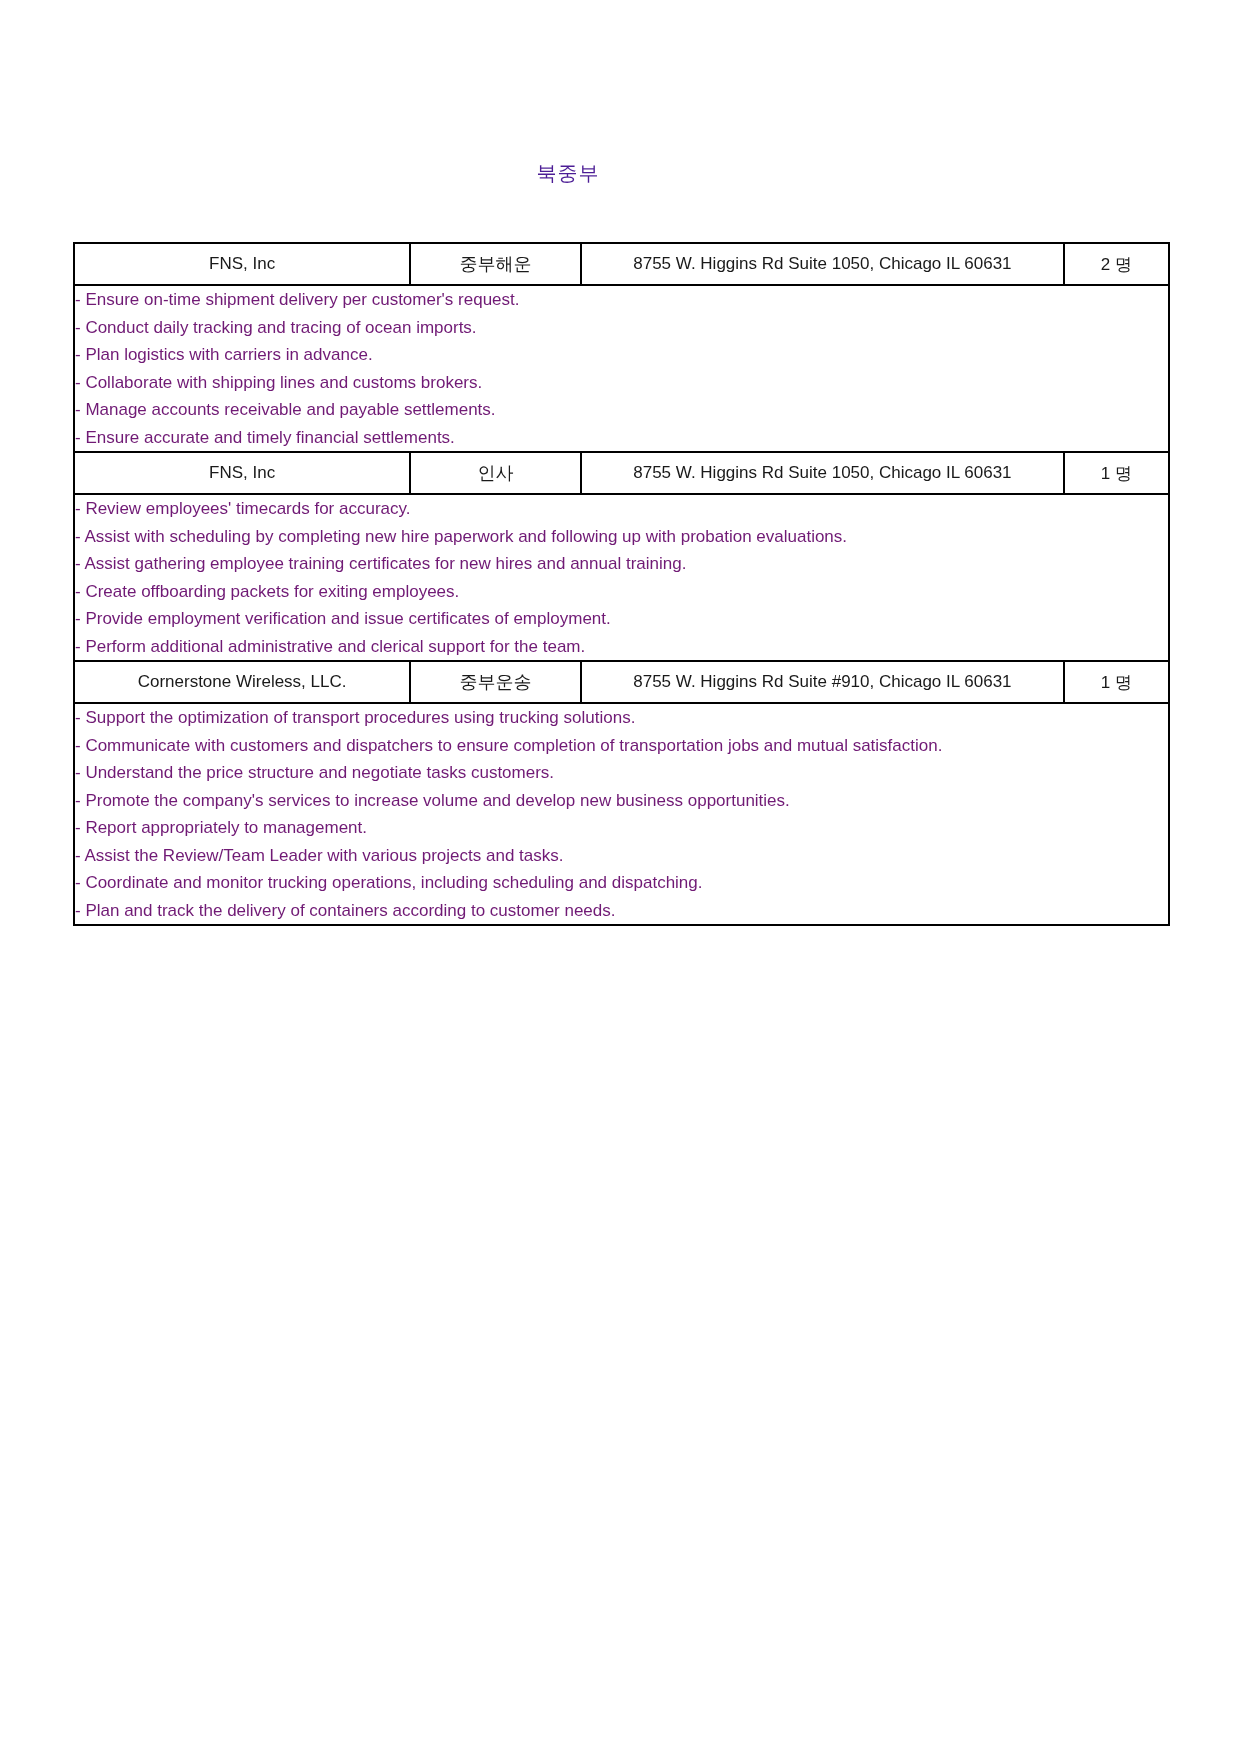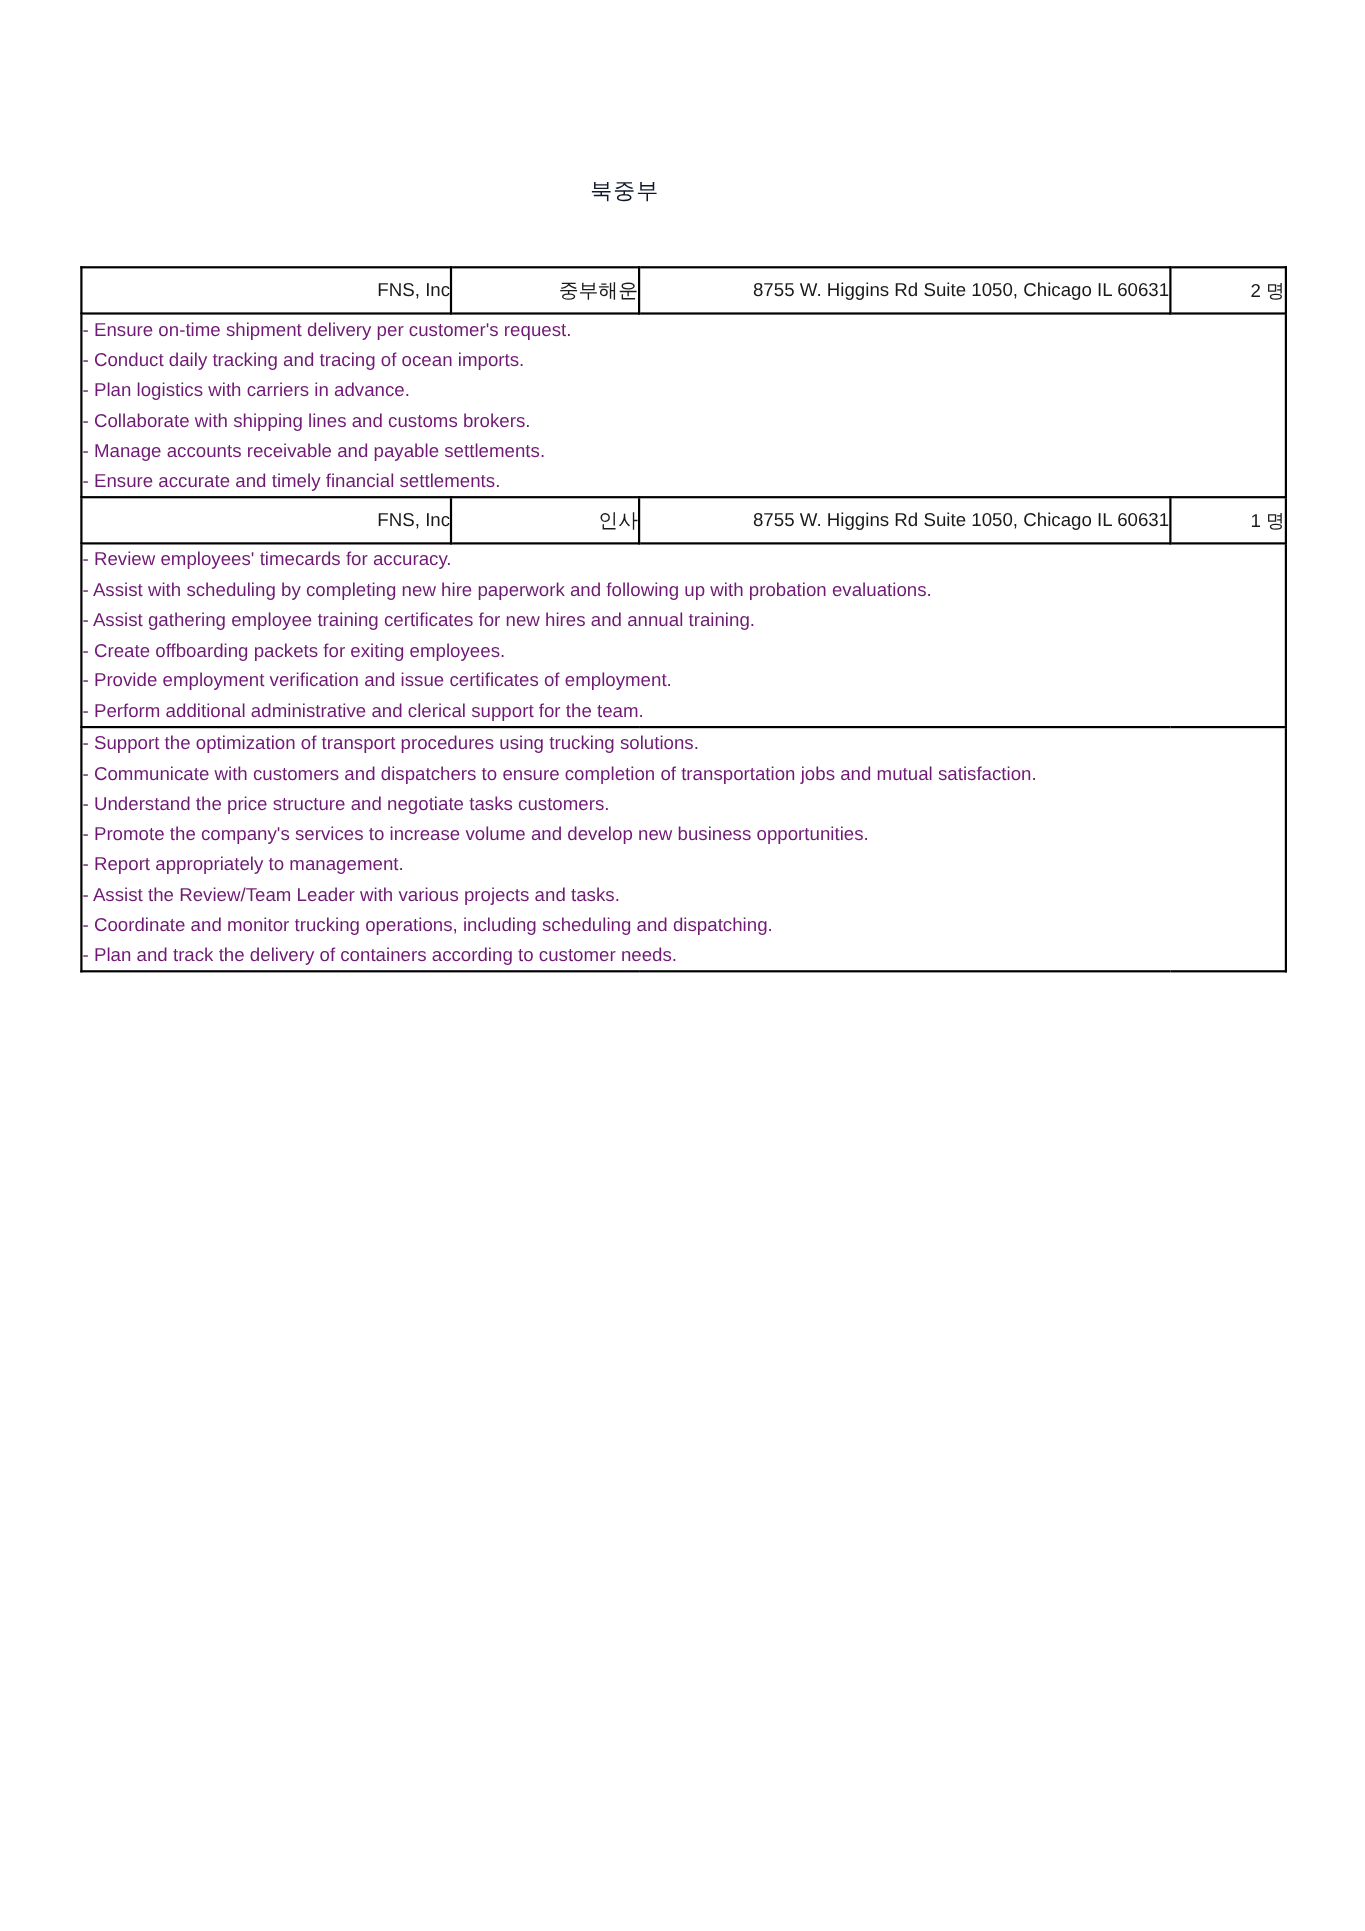--- a/index.html
+++ b/index.html
@@ -16,42 +16,42 @@
   }
   .doc-title {
     position: absolute;
     top: 160px;
     left: 73px;
     width: 990px;
     text-align: center;
     font-size: 20px;
     font-weight: 500;
     letter-spacing: 1px;
-    color: #0f172a;
+    color: #4c1d95;
   }
   table.jobs-table {
     position: absolute;
     top: 242px;
     left: 73px;
     width: 1097px;
     border-collapse: collapse;
     table-layout: fixed;
   }
   table.jobs-table td {
     border: 2px solid #000000;
     padding: 0;
   }
   col.c-company { width: 30.7%; }
   col.c-dept    { width: 15.6%; }
   col.c-address { width: 44.1%; }
   col.c-count   { width: 9.6%;  }
 
   tr.header-row td {
     height: 40px;
-    text-align: right;
+    text-align: center;
     vertical-align: middle;
     font-size: 17px;
     color: #1a1a1a;
     white-space: nowrap;
     overflow: hidden;
   }
   tr.header-row td.dept {
     font-size: 18px;
   }
   td.duties-cell {
@@ -106,20 +106,26 @@
       <td colspan="4" class="duties-cell">
         <div class="duty">- Review employees' timecards for accuracy.</div>
         <div class="duty">- Assist with scheduling by completing new hire paperwork and following up with probation evaluations.</div>
         <div class="duty">- Assist gathering employee training certificates for new hires and annual training.</div>
         <div class="duty">- Create offboarding packets for exiting employees.</div>
         <div class="duty">- Provide employment verification and issue certificates of employment.</div>
         <div class="duty">- Perform additional administrative and clerical support for the team.</div>
       </td>
     </tr>
 
+    <tr class="header-row">
+      <td class="company">Cornerstone Wireless, LLC.</td>
+      <td class="dept">중부운송</td>
+      <td class="address">8755 W. Higgins Rd Suite #910, Chicago IL 60631</td>
+      <td class="count">1 명</td>
+    </tr>
     <tr class="duties-row">
       <td colspan="4" class="duties-cell">
         <div class="duty">- Support the optimization of transport procedures using trucking solutions.</div>
         <div class="duty">- Communicate with customers and dispatchers to ensure completion of transportation jobs and mutual satisfaction.</div>
         <div class="duty">- Understand the price structure and negotiate tasks customers.</div>
         <div class="duty">- Promote the company's services to increase volume and develop new business opportunities.</div>
         <div class="duty">- Report appropriately to management.</div>
         <div class="duty">- Assist the Review/Team Leader with various projects and tasks.</div>
         <div class="duty">- Coordinate and monitor trucking operations, including scheduling and dispatching.</div>
         <div class="duty">- Plan and track the delivery of containers according to customer needs.</div>

